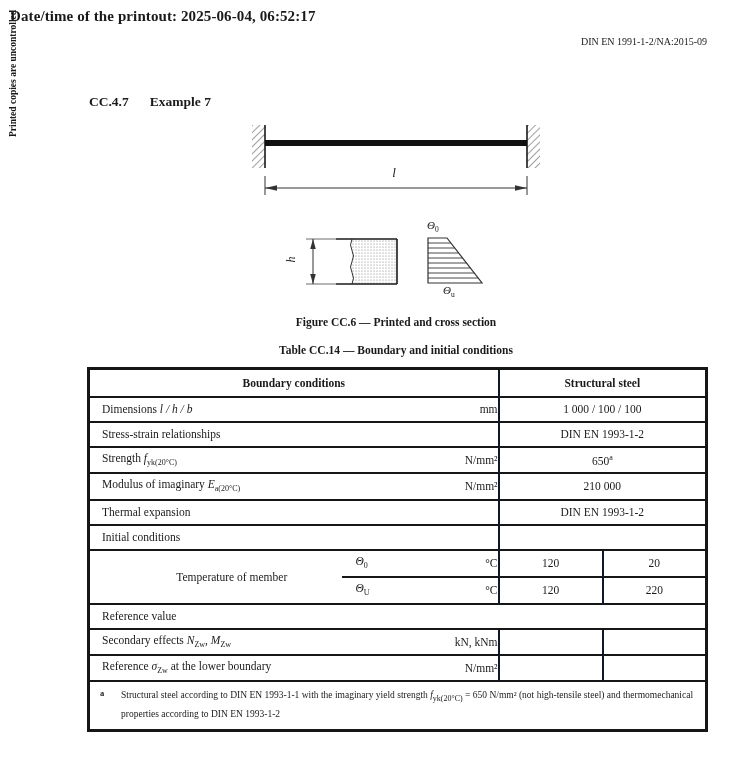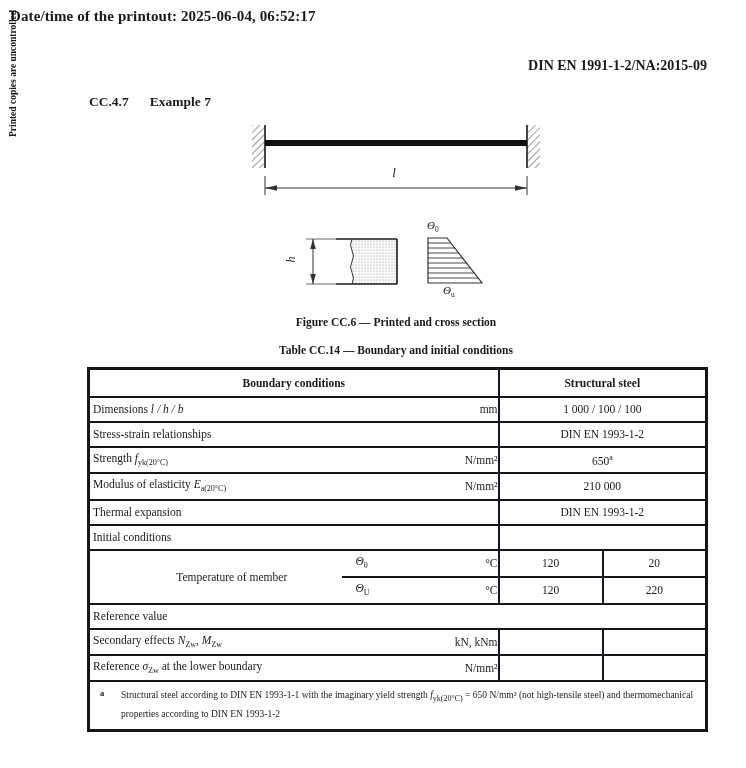--- a/index.html
+++ b/index.html
@@ -17,21 +17,21 @@
     position: absolute; left: 10px; top: 8px;
     font-size: 15px; font-weight: bold; letter-spacing: 0.1px;
   }
   .side-note {
     position: absolute; left: 8px; top: 137px;
     transform: rotate(-90deg); transform-origin: 0 0;
     font-size: 9.5px; font-weight: bold; white-space: nowrap;
   }
   .doc-ref {
     position: absolute; right: 39px; top: 36px;
-    font-size: 14px; font-weight: bold; margin-top: 22px;
+    font-size: 10px; font-weight: normal;
   }
   .section-heading {
     position: absolute; left: 89px; top: 94px;
     font-size: 13.5px; font-weight: bold;
   }
   .section-heading .title { margin-left: 21px; }
   .abs { position: absolute; }
   .fig-label { font-style: italic; font-size: 13px; }
   .l-label { left: 374px; top: 165px; width: 40px; text-align: center; }
   .h-label { left: 288px; top: 252px; transform: rotate(-90deg); font-size: 12px; }
@@ -48,21 +48,21 @@
 
   table.bt {
     position: absolute; left: 87px; top: 367px; width: 618px;
     border-collapse: collapse; table-layout: fixed;
     border: 3px solid #161616;
     font-size: 11.5px; color: #1a1a1a;
   }
   table.bt td { border-top: 2px solid #161616; vertical-align: middle; overflow: hidden; }
   table.bt td.bL { border-left: 2px solid #0f172a; }
   .hd { text-align: center; font-weight: bold; }
-  .lab { text-align: left; padding-left: 3px; }
+  .lab { text-align: left; padding-left: 12px; }
   .unit { text-align: right; padding-left: 2px; }
   .val { text-align: center; }
   .ctr { text-align: center; padding-left: 32px; }
   .theta-cell { padding-left: 14px; font-style: italic; }
   .theta-cell sub { font-size: 8px; font-style: normal; }
   table.bt i { font-style: italic; }
   table.bt sub { font-size: 8px; }
   table.bt sup { font-size: 8px; }
   .fn-cell { padding: 5px 8px 5px 10px; }
   .fn-wrap { display: flex; align-items: flex-start; }
@@ -156,21 +156,21 @@
     <tr style="height:25px">
       <td colspan="3" class="lab">Stress-strain relationships</td>
       <td colspan="2" class="val bL">DIN EN 1993-1-2</td>
     </tr>
     <tr style="height:26px">
       <td colspan="2" class="lab"><span>Strength </span><i>f</i><sub>yk(20°C)</sub></td>
       <td class="unit">N/mm²</td>
       <td colspan="2" class="val bL"><span>650</span><sup>a</sup></td>
     </tr>
     <tr style="height:27px">
-      <td colspan="2" class="lab"><span>Modulus of elasticity </span><i>E</i><sub>a(20°C)</sub></td>
+      <td colspan="2" class="lab"><span>Modulus of imaginary </span><i>E</i><sub>a(20°C)</sub></td>
       <td class="unit">N/mm²</td>
       <td colspan="2" class="val bL">210 000</td>
     </tr>
     <tr style="height:25px">
       <td colspan="3" class="lab">Thermal expansion</td>
       <td colspan="2" class="val bL">DIN EN 1993-1-2</td>
     </tr>
     <tr style="height:25px">
       <td colspan="3" class="lab">Initial conditions</td>
       <td colspan="2" class="bL"></td>

